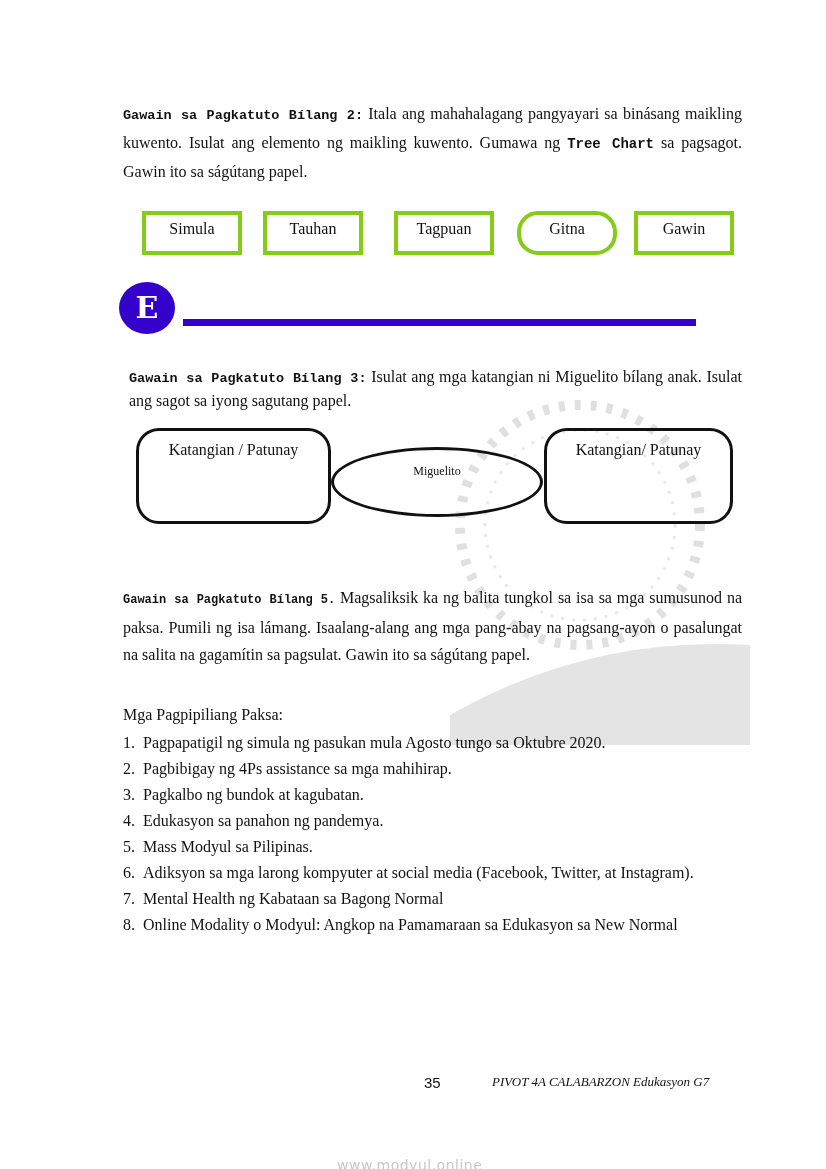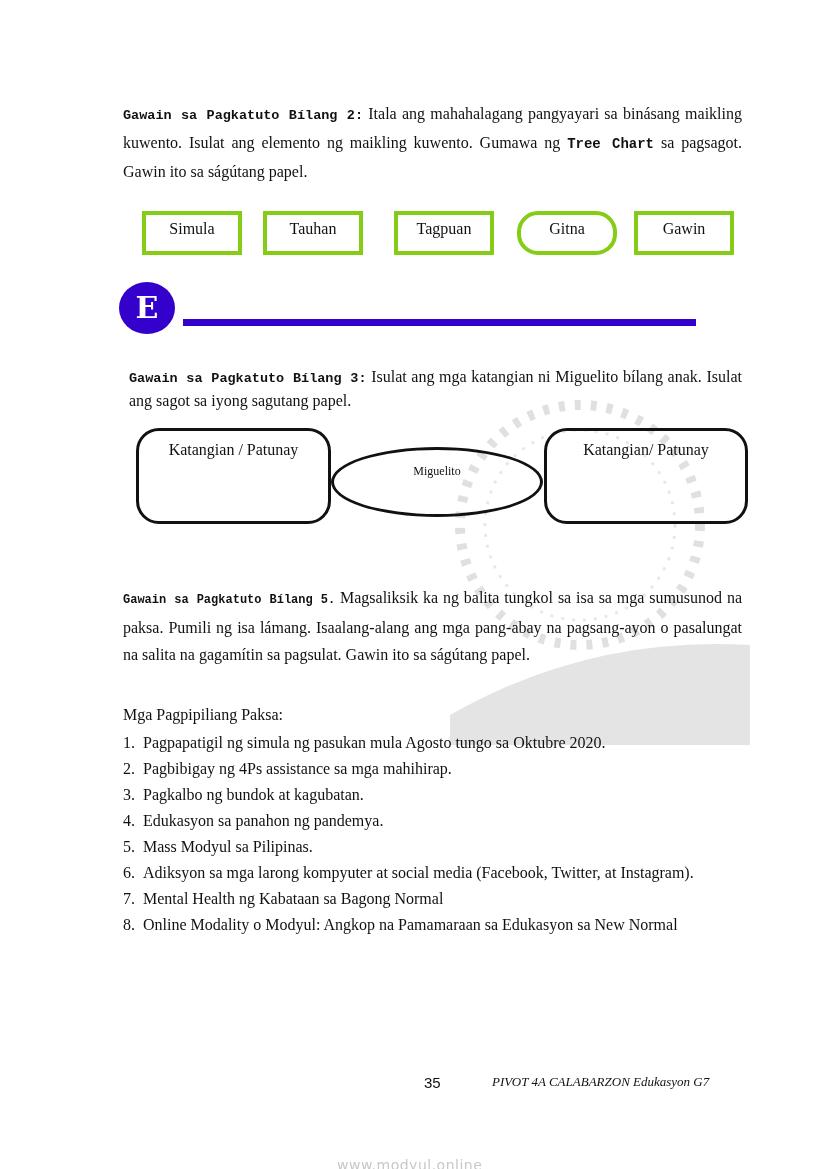--- a/index.html
+++ b/index.html
@@ -52,21 +52,21 @@
 
   <div class="e-circle">E</div>
   <div class="e-line"></div>
 
   <p class="para" style="top:366px; line-height:22px; margin:0; padding-left:6px; width:613px;">
     <b>Gawain sa Pagkatuto Bílang 3:</b><span> Isulat ang mga katangian ni Miguelito bílang anak. Isulat ang sagot sa iyong sagutang papel.</span>
   </p>
 
   <div class="rbox" style="left:136px; width:195px;">Katangian / Patunay</div>
   <div class="ellipse">Miguelito</div>
-  <div class="rbox" style="left:544px; width:204px;">Katangian/ Patunay</div>
+  <div class="rbox" style="left:544px; width:189px;">Katangian/ Patunay</div>
 
   <p class="para" style="top:584px; margin:0;">
     <b style="font-size:12px">Gawain sa Pagkatuto Bílang 5.</b><span> Magsaliksik ka ng balita tungkol sa isa sa mga sumusunod na paksa. Pumili ng isa lámang. Isaalang-alang ang mga pang-abay na pagsang-ayon o pasalungat na salita na gagamítin sa pagsulat. Gawin ito sa ságútang papel.</span>
   </p>
 
   <div class="list" style="top:706px;">
     <div class="li" style="margin-bottom:10px;">
         <span class="txt">Mga Pagpipiliang Paksa:</span>
       </div>
     <div class="li">

